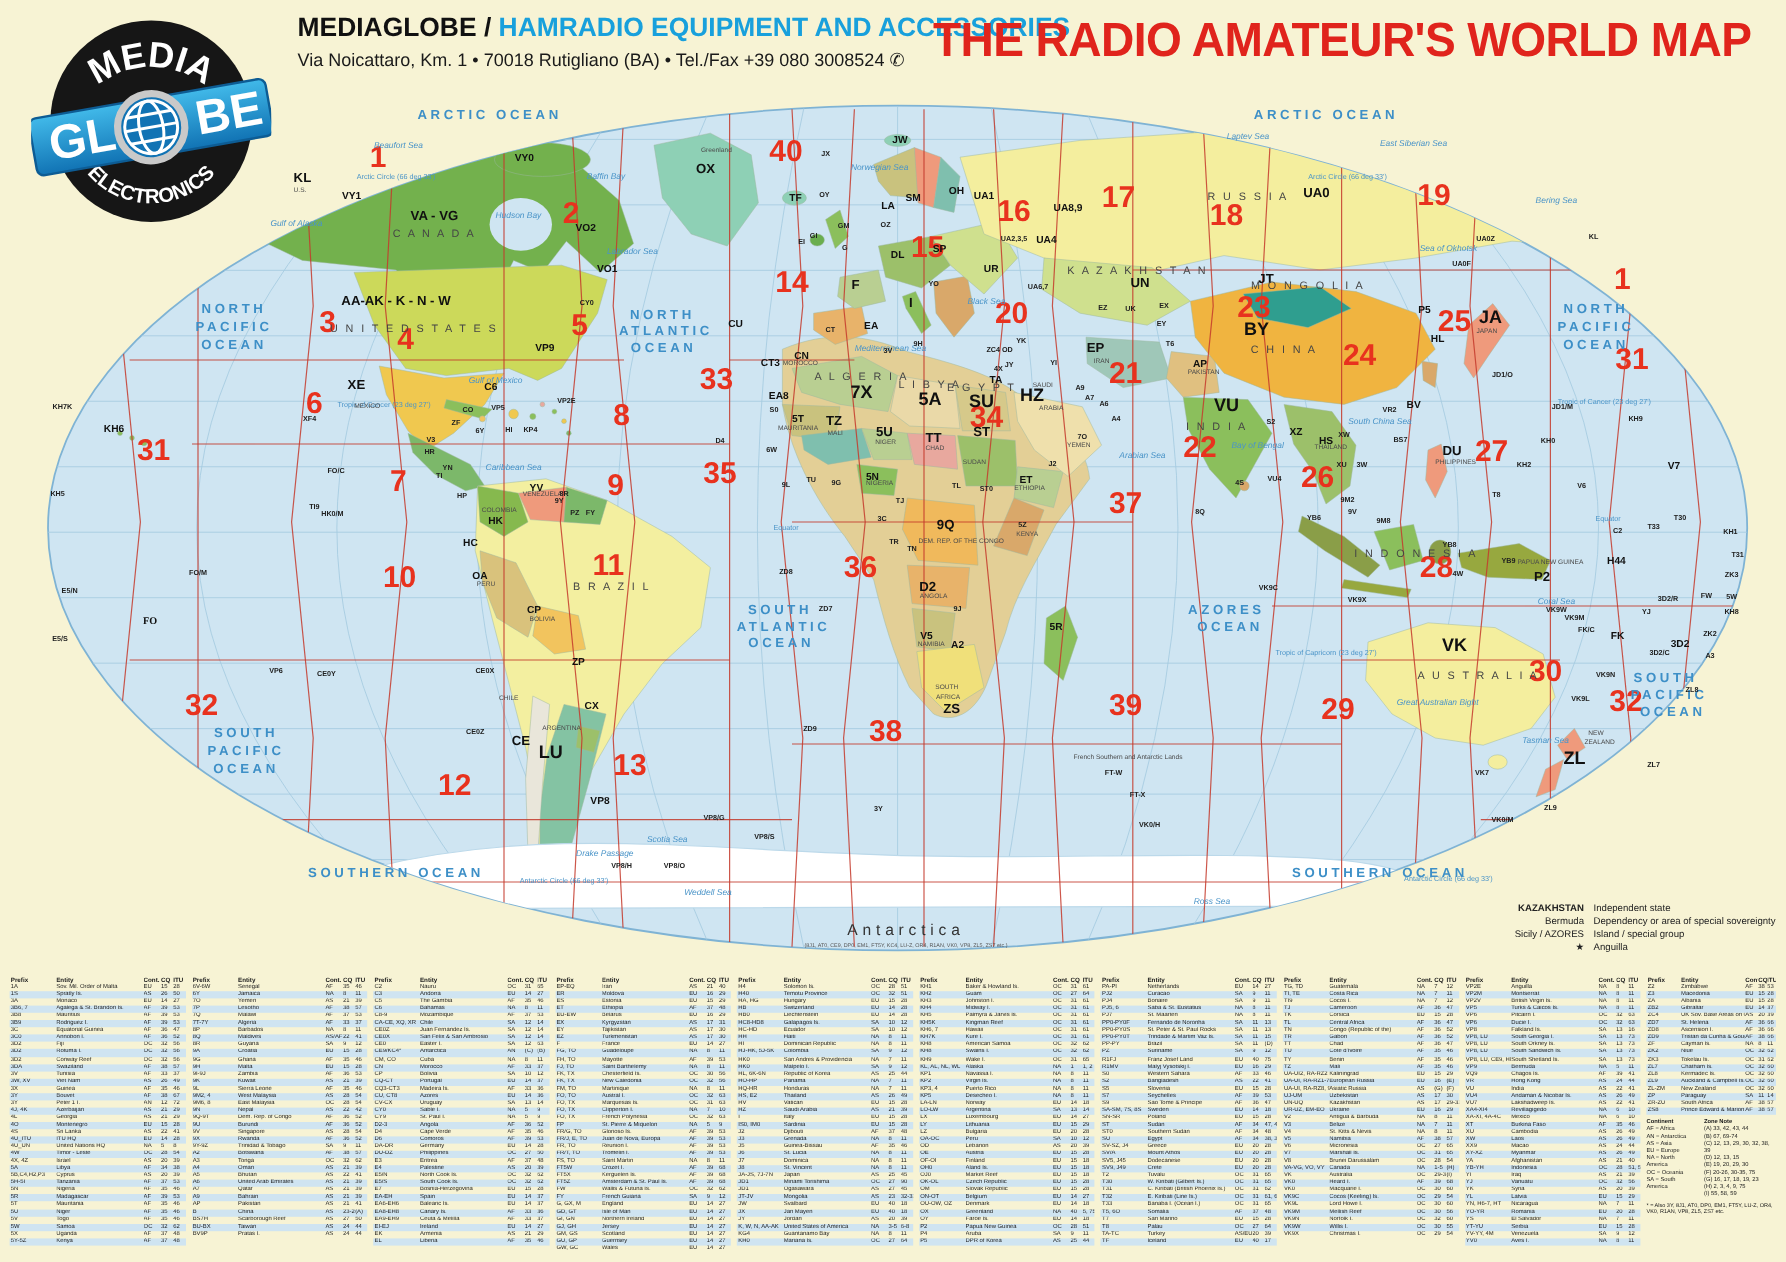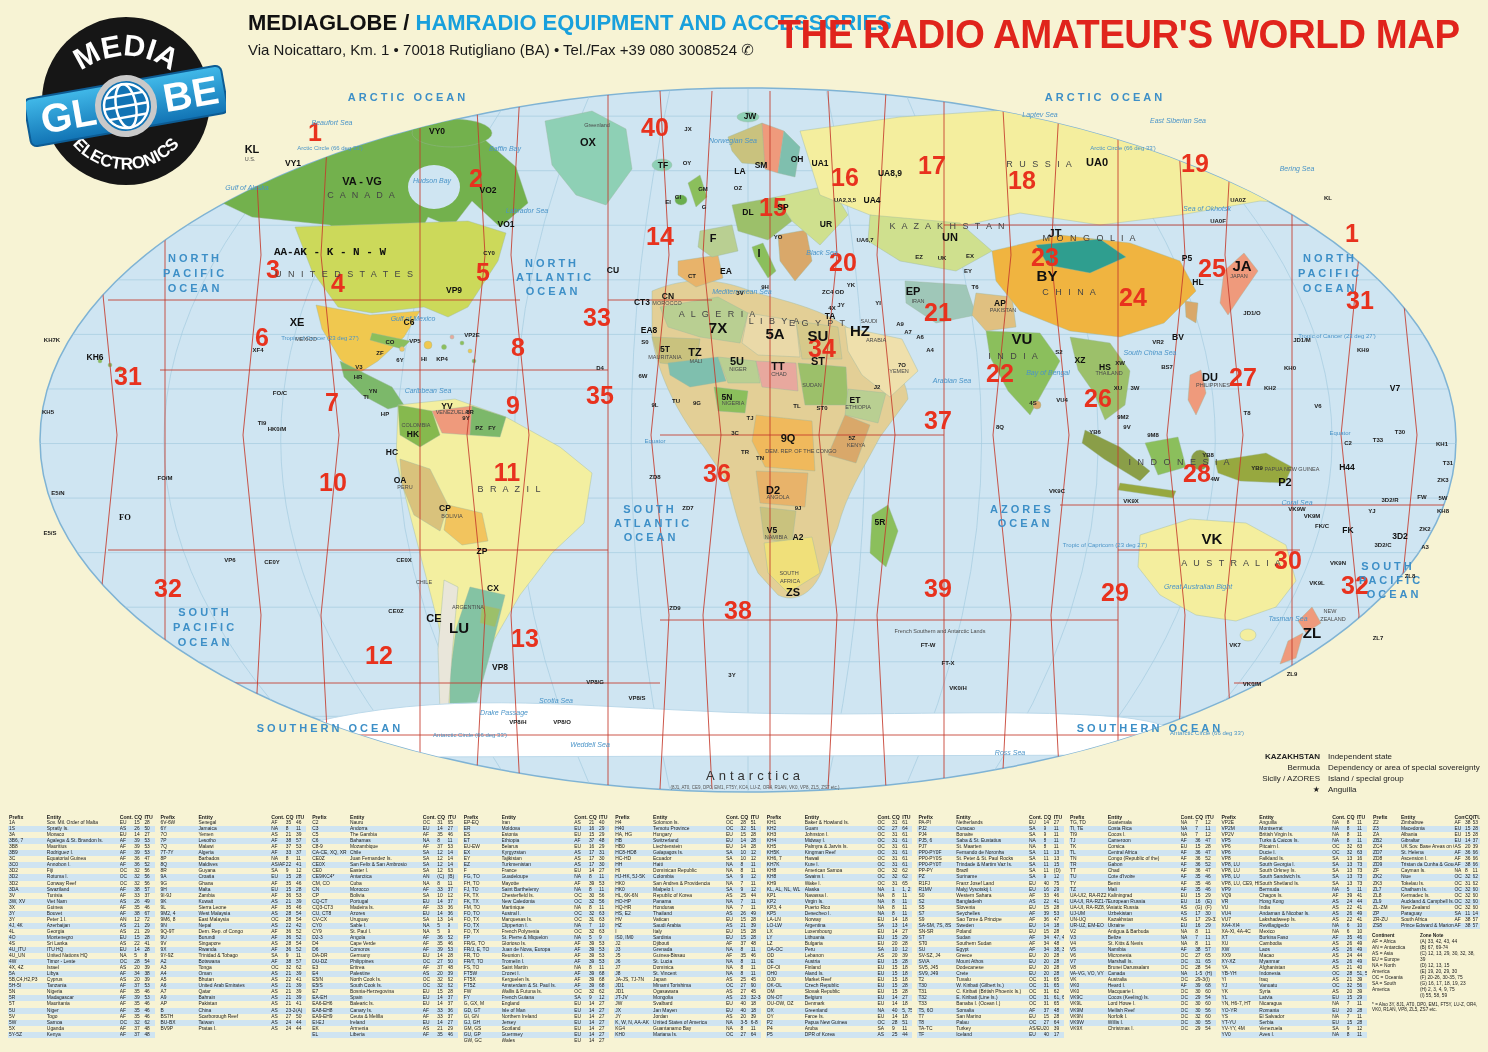--- a/index.html
+++ b/index.html
@@ -375,21 +375,21 @@
     <span class="mlab lP" style="left: 588px; top: 142px;">OX</span>
     <span class="mlab lc" style="left: 597px; top: 126px;">Greenland</span>
     <span class="mlab lP" style="left: 252px; top: 149px;">KL</span>
     <span class="mlab lc" style="left: 250px; top: 160px;">U.S.</span>
     <span class="mlab lp" style="left: 293px; top: 163px;">VY1</span>
     <span class="mlab lp" style="left: 437px; top: 131px;">VY0</span>
     <span class="mlab lP" style="left: 362px; top: 181px;">VA - VG</span>
     <span class="mlab lC" style="left: 362px; top: 195px;">C A N A D A</span>
     <span class="mlab lp" style="left: 488px; top: 190px;">VO2</span>
     <span class="mlab lp" style="left: 506px; top: 224px;">VO1</span>
-    <span class="mlab lP" style="left: 330px; top: 252px; font-family: Liberation Mono, monospace;">AA-AK - K - N - W</span>
+    <span class="mlab lP" style="left: 330px; top: 252px;">AA-AK - K - N - W</span>
     <span class="mlab lC" style="left: 345px; top: 274px;">U N I T E D   S T A T E S</span>
     <span class="mlab lP" style="left: 297px; top: 322px;">XE</span>
     <span class="mlab lc" style="left: 306px; top: 340px;">MEXICO</span>
     <span class="mlab lt" style="left: 258px; top: 350px;">XF4</span>
     <span class="mlab lt" style="left: 280px; top: 393px;">FO/C</span>
     <span class="mlab lt" style="left: 262px; top: 423px;">TI9</span>
     <span class="mlab lt" style="left: 277px; top: 429px;">HK0/M</span>
     <span class="mlab lp" style="left: 454px; top: 290px;">VP9</span>
     <span class="mlab lt" style="left: 489px; top: 253px;">CY0</span>
     <span class="mlab lp" style="left: 409px; top: 322px;">C6</span>

